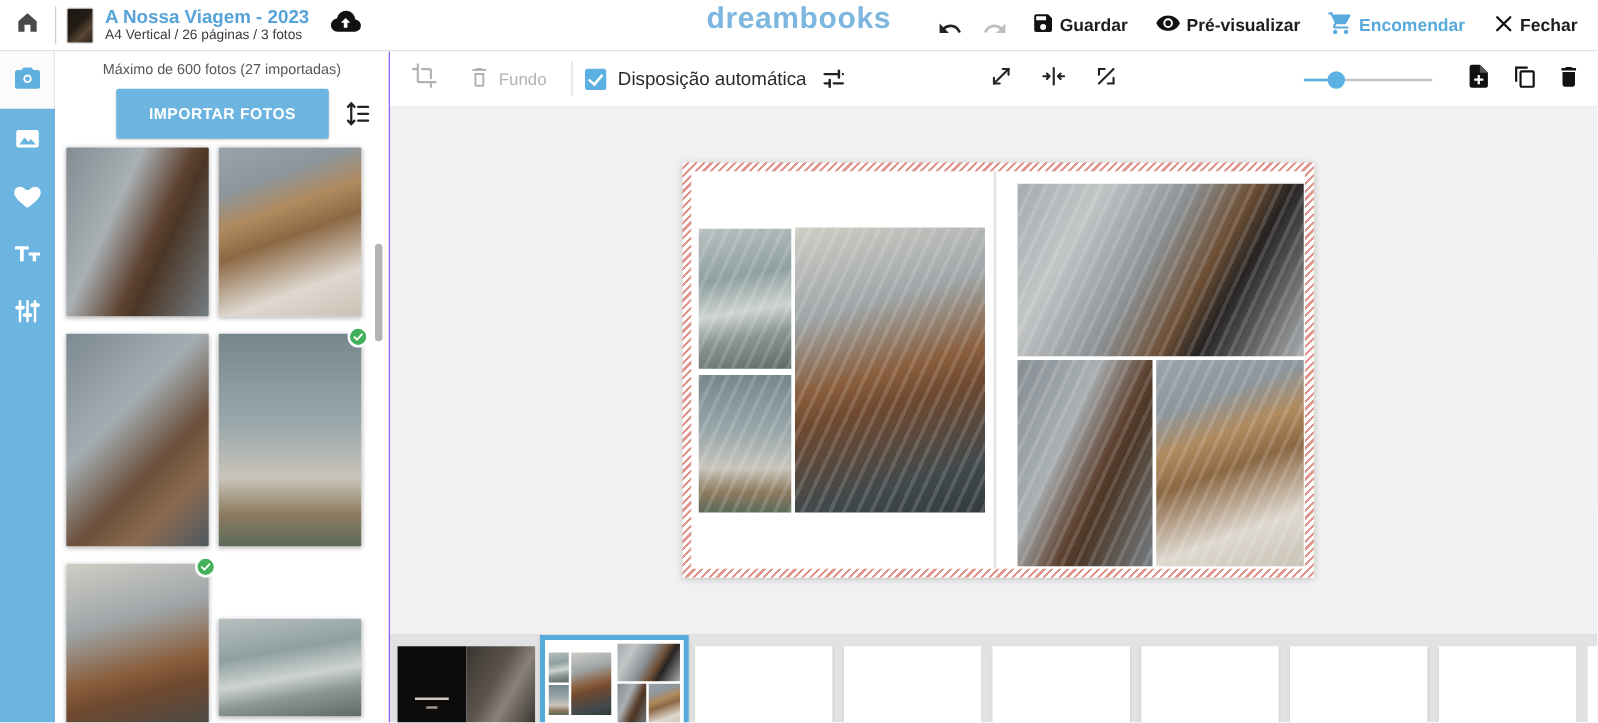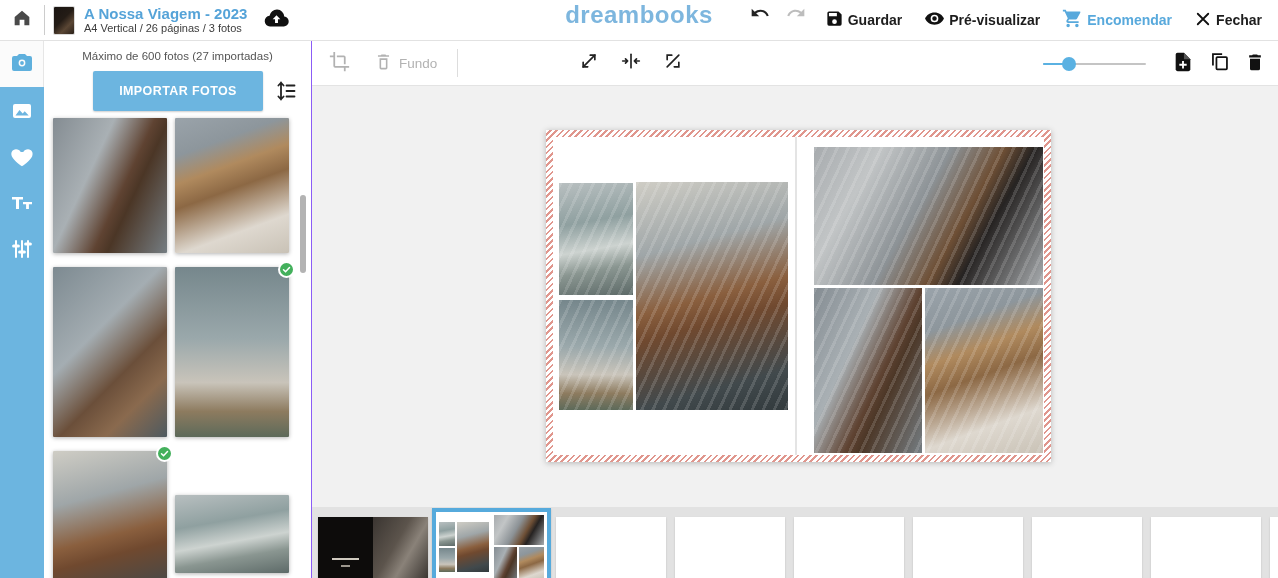--- a/index.html
+++ b/index.html
@@ -14,21 +14,21 @@
   .home-btn { width:44px; height:40px; display:flex; align-items:center; justify-content:center; color:#4a4a4a; cursor:pointer; }
   .tb-div { width:1px; height:30px; background:#ccc; }
   .book-thumb { width:20px; height:27px; margin:0 10px 0 9px; border-radius:1px;
     background:linear-gradient(135deg,#1a1512 0%,#241c16 45%,#5a4634 70%,#2b2119 100%); box-shadow:0 0 0 1px #d9d9d9; }
   .title-block { line-height:1.15; }
   .proj-title { color:#55a3d8; font-size:15px; font-weight:bold; }
   .proj-sub { color:#3c3c3c; font-size:11px; }
   .cloud-btn { margin-left:14px; color:#111; display:flex; align-items:center; }
   .logo { position:absolute; left:50%; top:1px; transform:translateX(-50%);
     font-size:24px; font-weight:bold; letter-spacing:.5px; color:#7db6de; }
-  .tb-right { position:absolute; right:8px; top:0; height:40px; display:flex; align-items:flex-start; gap:6px; }
+  .tb-right { position:absolute; right:8px; top:0; height:40px; display:flex; align-items:flex-end; gap:6px; }
   .tb-act { display:flex; align-items:center; gap:4px; padding:0 8px; height:40px;
     font-size:14px; font-weight:bold; color:#1d1d1d; cursor:pointer; white-space:nowrap; }
   .tb-act.blue { color:#58a9dc; }
   .icon-btn { width:30px; height:30px; display:flex; align-items:center; justify-content:center; cursor:pointer; }
   .disabled { color:#bdbdbd !important; }
 
   
   .rail { position:absolute; left:0; top:41px; width:44px; height:537px; background:#fbfbfb; }
   .rail-top { height:46px; display:flex; align-items:center; justify-content:center; color:#5fb0dd; border-right:1px solid #e6e6e6; }
   .rail-blue { position:absolute; left:0; top:46px; width:44px; height:491px; background:#6cb5e0;
@@ -271,20 +271,30 @@
       </div>
       <div class="fundo-group" style="margin-left:22px;">
         <span>
           <svg width="19" height="19" viewBox="0 0 24 24">
               <path d="M7 20a2 2 0 0 0 2 2h6a2 2 0 0 0 2-2V8H7v12zM9 10h6v10H9V10zm6.5-6-1-1h-5l-1 1H5v2h14V4h-3.5z" fill="#b2b2b2"></path>
             </svg>
         </span>
         <span>Fundo</span>
       </div>
       <div class="tool-sep" style="margin-left:20px;"></div>
+      <div class="auto-group">
+        <div class="checkbox"></div>
+        <span class="auto-label">Disposição automática</span>
+        <div class="tool-ic">
+          <svg width="22" height="22" viewBox="0 0 24 24" stroke="#222" stroke-width="2" stroke-linecap="round">
+              <path d="M4 8h12M20 8h0.01M4 16h4M12 16h8"></path>
+              <path d="M16.5 5v6M8.5 13v6" stroke-width="2.2"></path>
+            </svg>
+        </div>
+      </div>
 
       <div class="mid-icons">
         <div class="tool-ic">
           <span>
             <svg width="20" height="20" viewBox="0 0 24 24" stroke="#222" stroke-width="2" fill="none" stroke-linecap="round">
                 <path d="M19 5 5 19"></path>
                 <path d="M13.5 5H19v5.5M10.5 19H5v-5.5"></path>
               </svg>
           </span>
         </div>

